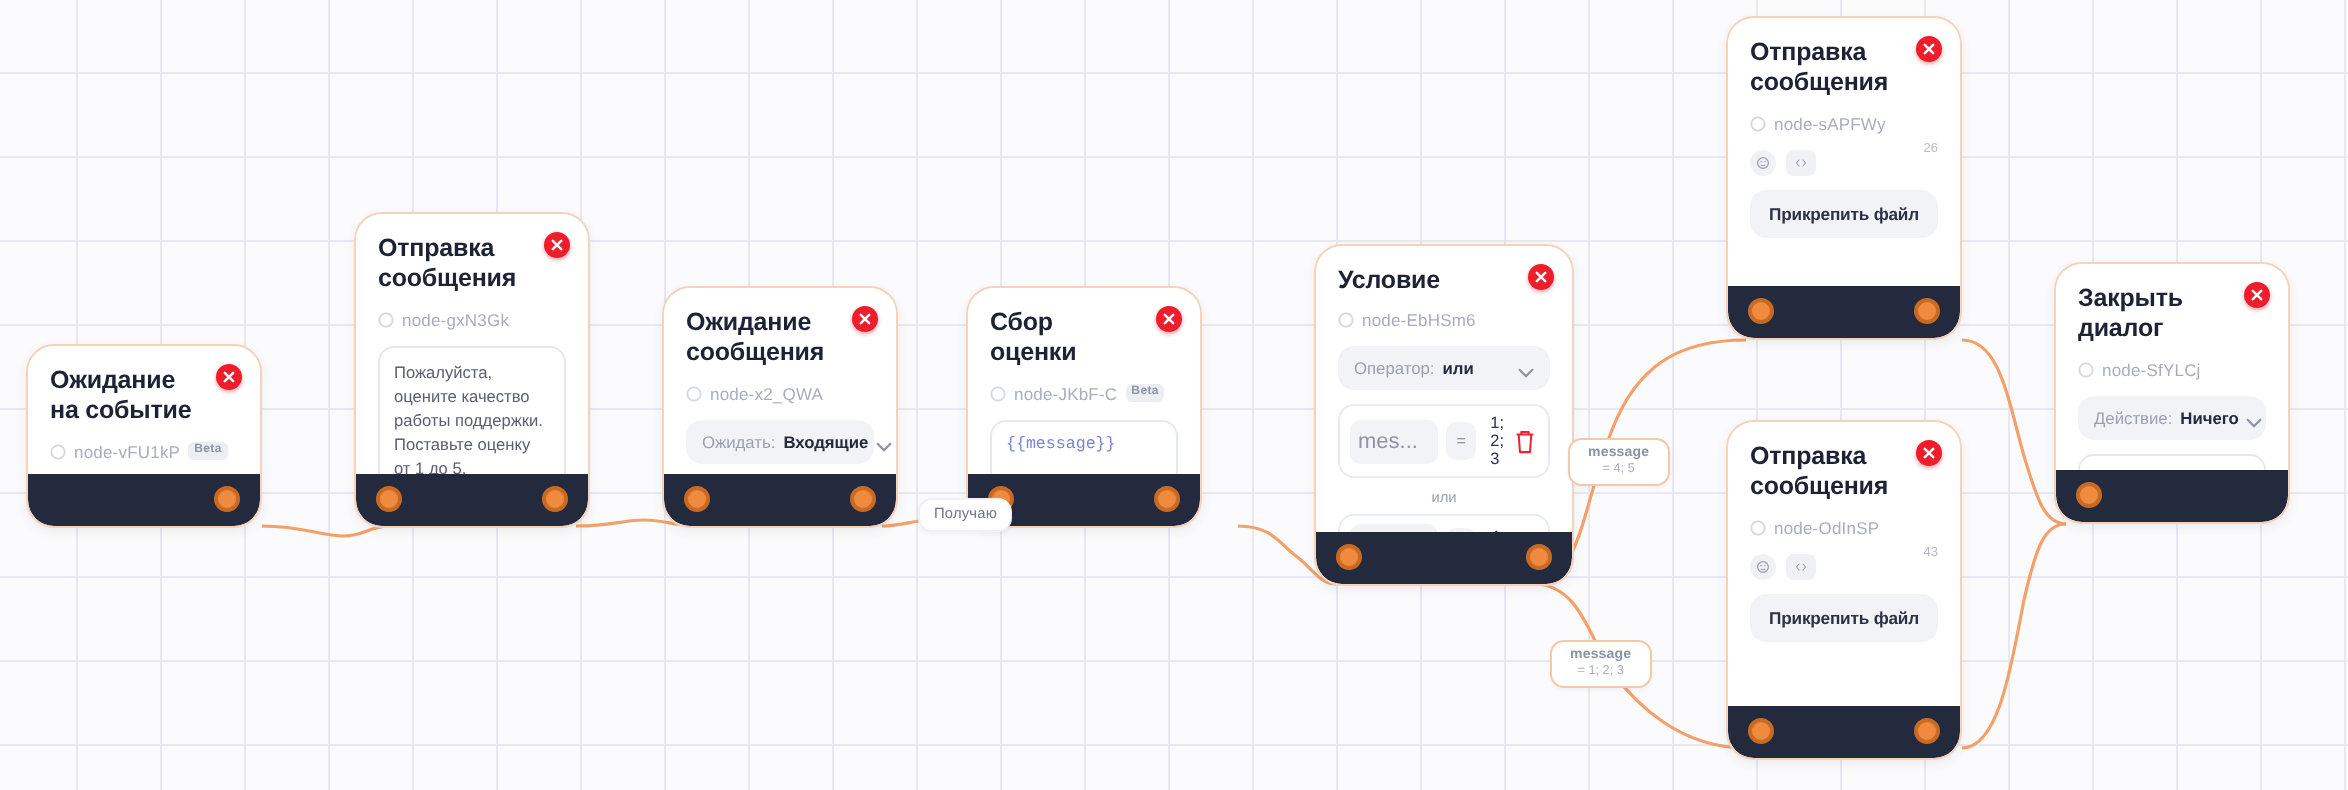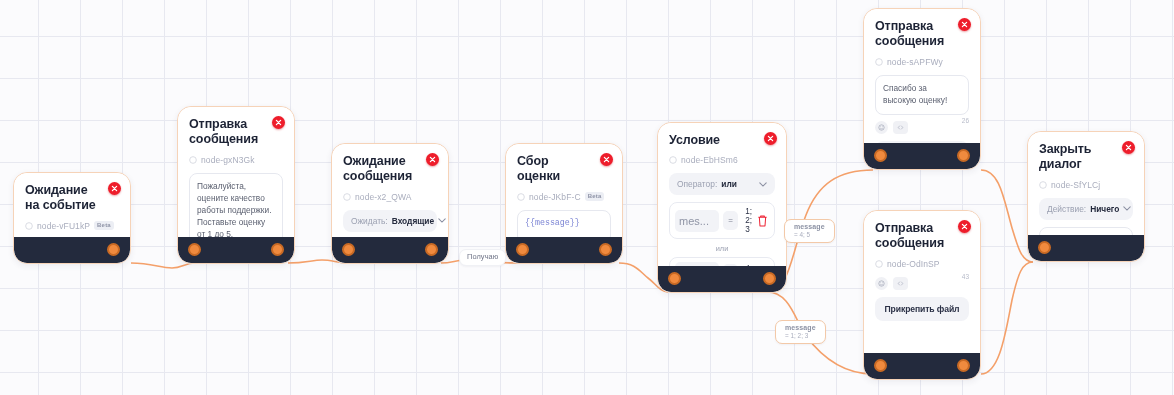--- a/index.html
+++ b/index.html
@@ -60,21 +60,21 @@
     display:flex;align-items:center;justify-content:center;
   }
   .minibtn.sq{border-radius:4px;width:15px;}
   .minibtn svg{width:7px;height:7px;}
   .counter{position:absolute;right:0;top:-4px;font-size:6.5px;color:#b7bbc9;}
   .attach{
     margin-top:7px;background:#f2f3f7;border-radius:8px;text-align:center;
     font-size:8.6px;color:#2b3146;font-weight:bold;padding:7px 0;letter-spacing:-.1px;
   }
   .select{
-    background:#f2f3f7;border-radius:8px;display:flex;align-items:center;
+    background:#f2f3f7;border-radius:8px;display:flex;align-items:flex-end;
     padding:6px 8px;font-size:8.4px;color:#9ba0b1;gap:4px;
   }
   .select .val{color:#242a3d;font-weight:bold;}
   .select .chev{margin-left:auto;}
   .chev svg{width:8px;height:5px;display:block;}
   .plainselect{
     background:#fff;border:1px solid #e6e8ef;border-radius:8px;display:flex;align-items:center;
     padding:7px 9px;font-size:8.6px;color:#2b3146;
   }
   .hint{font-size:7.6px;color:#b0b4c2;text-align:center;line-height:1.45;margin-top:7px;}
@@ -106,21 +106,21 @@
   }
   .port{
     position:absolute;width:13px;height:13px;border-radius:50%;
     background:#f08a3e;border:2px solid #c96a24;box-sizing:border-box;
   }
   .port.in{left:10px;}
   .port.out{right:10px;}
 
   .edgelabel{
     position:absolute;background:#fff;border:1px solid #f3c9a8;border-radius:7px;
-    padding:3px 9px 4px 9px;text-align:left;line-height:1.15;
+    padding:3px 9px 4px 9px;text-align:center;line-height:1.15;
     box-shadow:0 1px 2px rgba(40,45,70,.05);
   }
   .edgelabel .l1{font-size:7px;color:#8c92a4;font-weight:bold;letter-spacing:.1px;}
   .edgelabel .l2{font-size:6.4px;color:#a9adbd;}
   .edgelabel.simple{border-color:#f0f1f5;padding:3px 7px;}
   .edgelabel.simple .l1{color:#6f7casual;color:#6f7487;font-weight:normal;font-size:7.4px;}
 </style>
 </head>
 <body>
 
@@ -241,21 +241,21 @@
           </span>
         </div>
       </div>
     </div>
     <div class="footer">
       <div class="port in" style="top:6px;"></div>
       <div class="port out" style="top:6px;"></div>
     </div>
   </div>
 
-  <div class="node" style="left:505px;top:143px;width:118px;height:121px;">
+  <div class="node" style="left:483px;top:143px;width:118px;height:121px;">
     <div class="body">
       <div class="close">
         <svg viewBox="0 0 10 10">
             <path d="M2 2 L8 8 M8 2 L2 8" stroke="#fff" stroke-width="1.8" stroke-linecap="round"></path>
           </svg>
       </div>
       <div class="title">Сбор оценки</div>
       <div class="idrow">
         <svg class="tagicon" viewBox="0 0 12 12">
             <circle cx="6" cy="6" r="5" fill="none" stroke="#b6bac8" stroke-width="1.4"></circle>
@@ -332,21 +332,20 @@
             <path d="M2 2 L8 8 M8 2 L2 8" stroke="#fff" stroke-width="1.8" stroke-linecap="round"></path>
           </svg>
       </div>
       <div class="title">Отправка сообщения</div>
       <div class="idrow">
         <svg class="tagicon" viewBox="0 0 12 12">
             <circle cx="6" cy="6" r="5" fill="none" stroke="#b6bac8" stroke-width="1.4"></circle>
           </svg>
         <span class="idtxt">node-sAPFWy</span>
       </div>
-      <div class="textarea">Спасибо за высокую оценку!</div>
       <div class="metarow">
         <span class="minibtn">
           <svg viewBox="0 0 12 12">
               <circle cx="6" cy="6" r="4.6" fill="none" stroke="#9ba0b1" stroke-width="1.1"></circle>
               <circle cx="4.3" cy="4.8" r=".7" fill="#9ba0b1"></circle>
               <circle cx="7.7" cy="4.8" r=".7" fill="#9ba0b1"></circle>
               <path d="M4 7.6 Q6 9 8 7.6" fill="none" stroke="#9ba0b1" stroke-width="1"></path>
             </svg>
         </span>
         <span class="minibtn sq">

